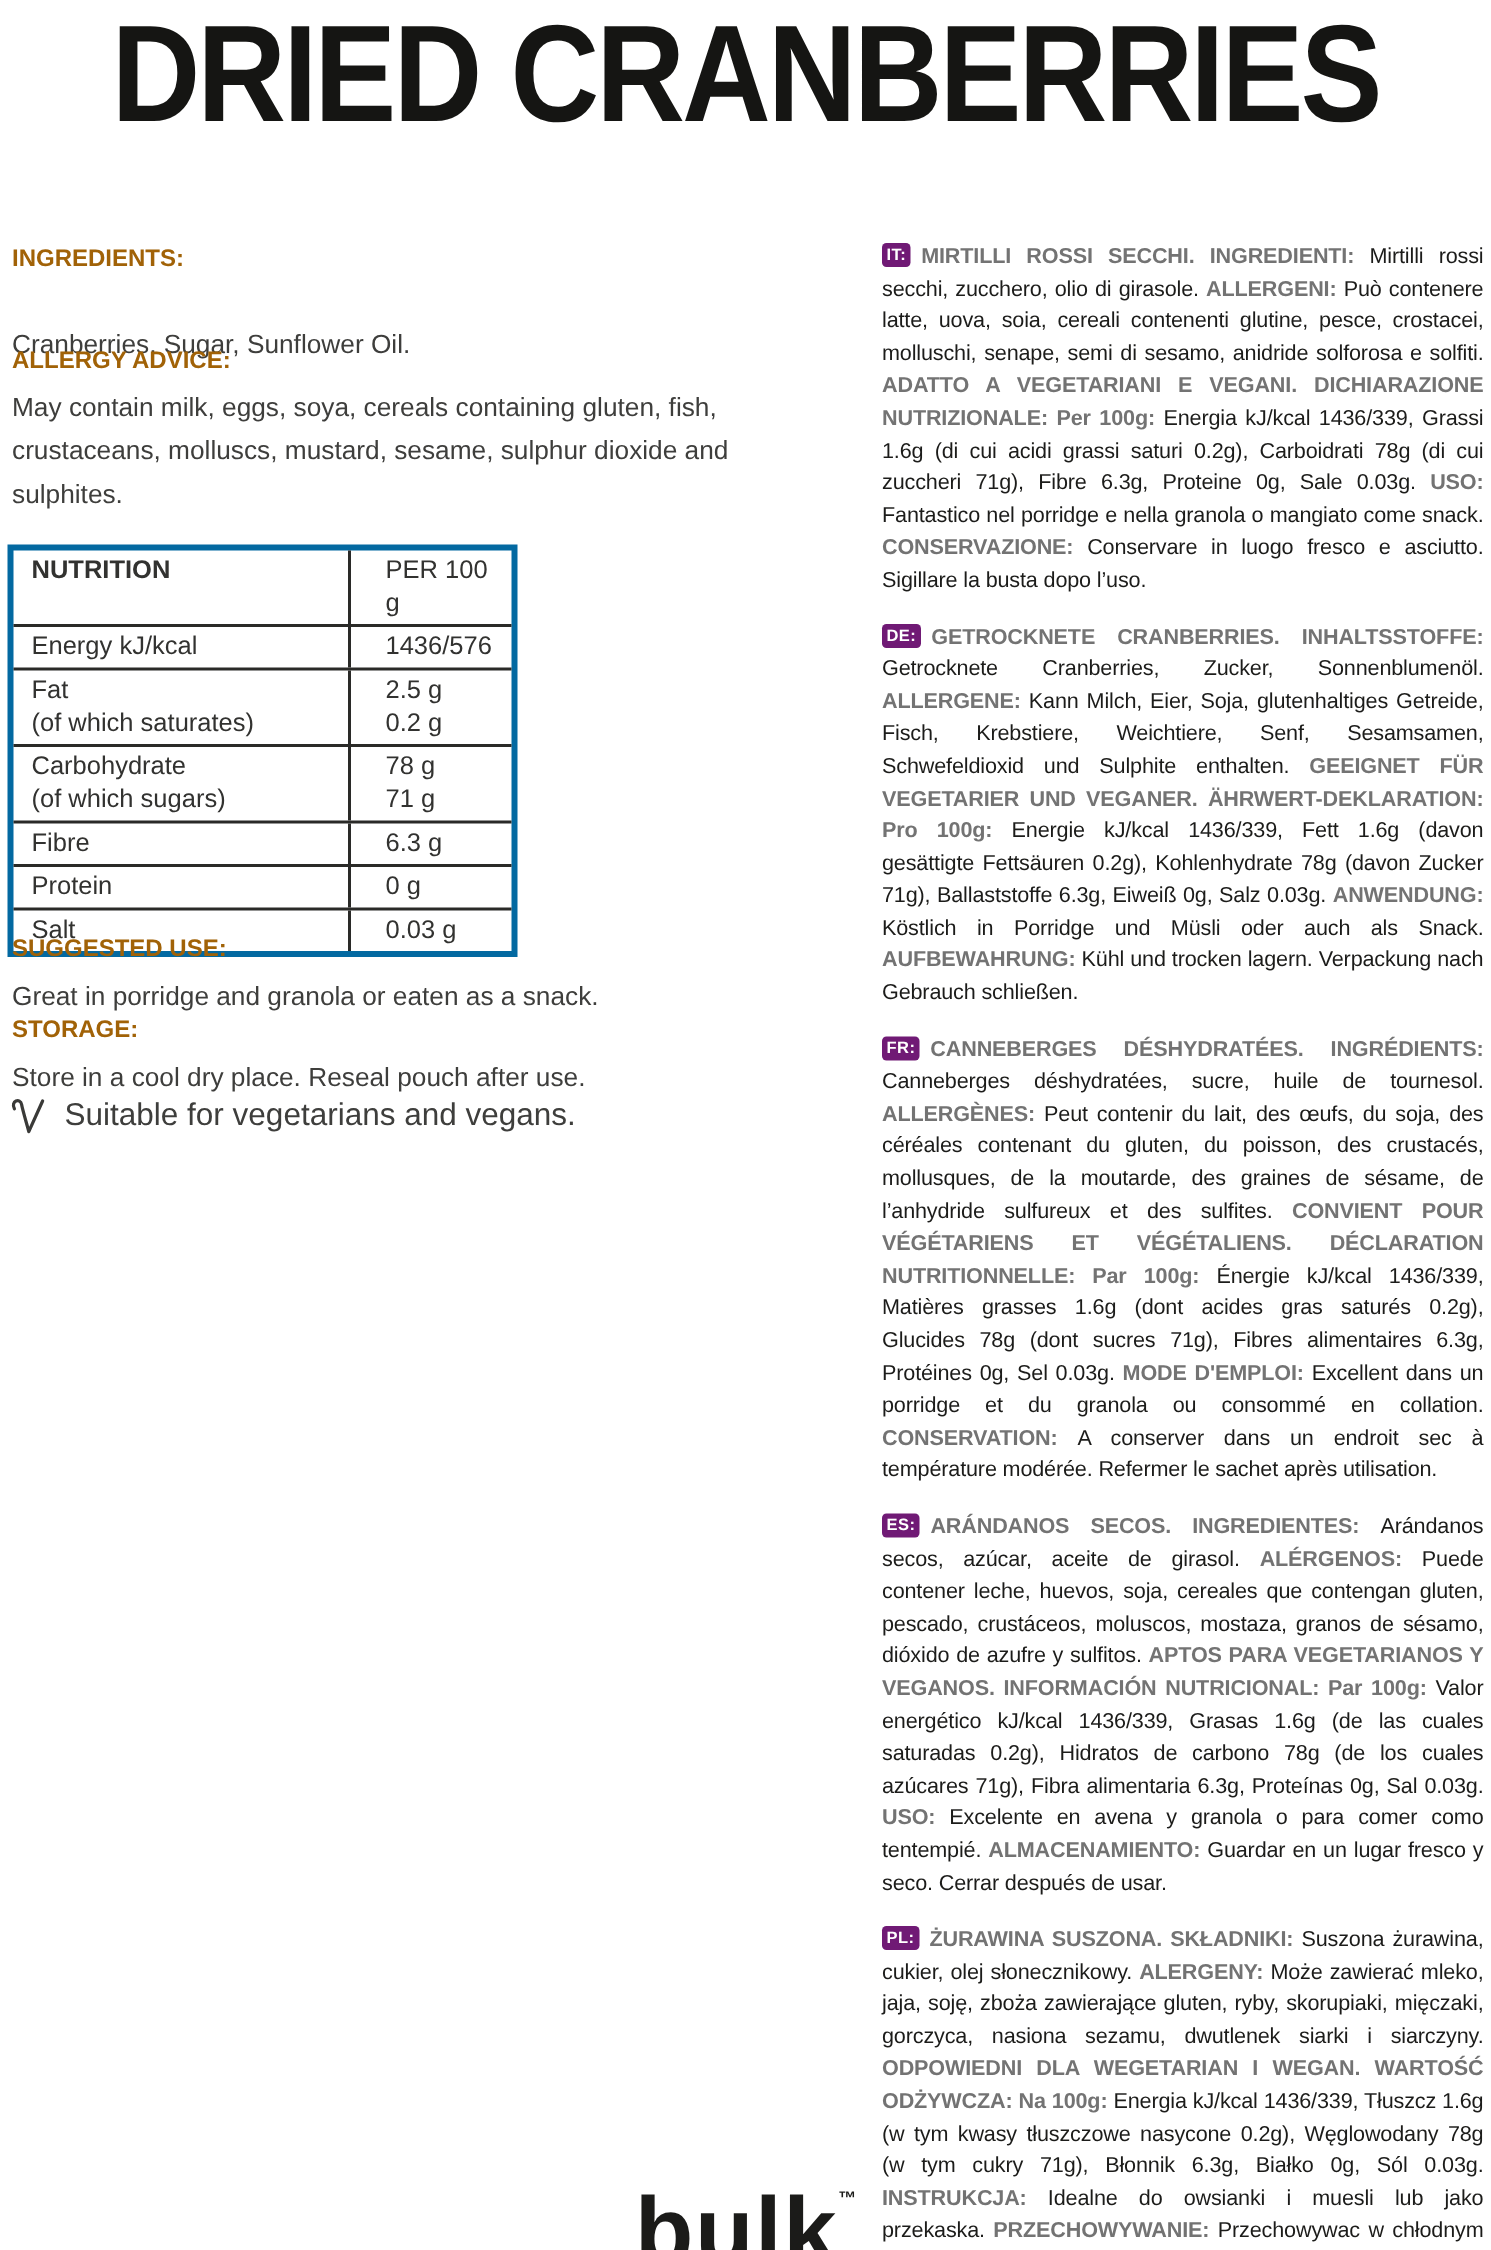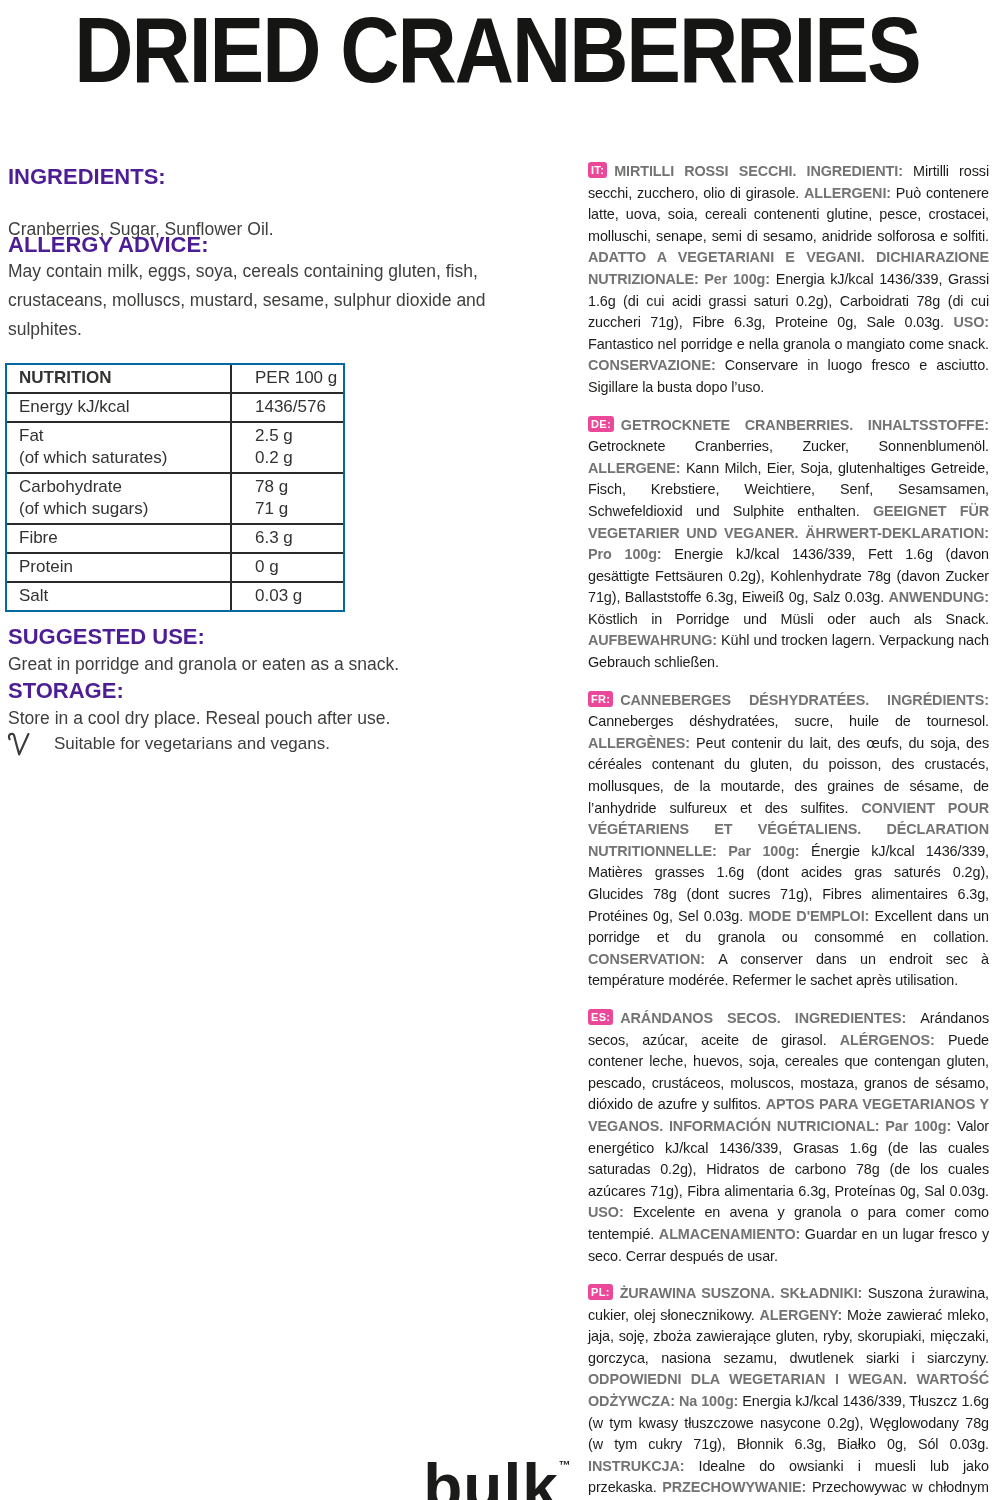--- a/index.html
+++ b/index.html
@@ -7,43 +7,43 @@
     width:994px;height:1500px;position:relative;background:#ffffff;
     color:#1d1d1b;font-family:"Liberation Sans",sans-serif;overflow:hidden;
     -webkit-font-smoothing:antialiased;
   }
   .title{
     position:absolute;top:0px;left:0;width:994px;text-align:center;
     font-weight:700;font-size:82px;line-height:90px;letter-spacing:-2px;
     color:#151513;transform:scaleY(1.12);transform-origin:center top;white-space:nowrap;
   }
   
-  .sec-h{position:absolute;left:8px;font-weight:700;font-size:22px;color:#4c1d95;}
+  .sec-h{position:absolute;left:8px;font-weight:700;font-size:16px;color:#a16207;}
   .sec-b{position:absolute;left:8px;font-size:17.5px;line-height:29px;color:#3e3e3c;width:552px;}
   .ing-h{top:164px;}  .ing-b{top:192px;margin-top:23px;}
   .alg-h{top:232px;}  .alg-b{top:257px;}
   .use-h{top:624px;}  .use-b{top:650px;}
   .sto-h{top:678px;}  .sto-b{top:704px;}
-  .veg{position:absolute;left:6px;top:731px;display:flex;align-items:center;gap:24px;
-       font-size:17px;color:#3e3e3c;}
+  .veg{position:absolute;left:6px;top:731px;display:flex;align-items:center;gap:13px;
+       font-size:21px;color:#3e3e3c;}
   .veg svg{display:block;}
   
-  .ntable{position:absolute;left:5px;top:363px;width:340px;border:2px solid #0369a1;
+  .ntable{position:absolute;left:5px;top:363px;width:340px;border:4px solid #0369a1;
           font-size:17px;line-height:22px;color:#323230;box-sizing:border-box;}
   .nrow{display:flex;}
   .nrows .nrow{border-top:2px solid #2a2a28;}
   .nc1{width:223px;min-width:223px;box-sizing:border-box;padding:2px 4px 3px 12px;}
   .nc2{flex:1;box-sizing:border-box;padding:2px 4px 3px 23px;border-left:2px solid #2a2a28;}
   .nhead .nc1{font-weight:700;}
   
   .right{position:absolute;left:588px;top:161px;width:401px;}
   .lang-p{margin:0 0 16px 0;text-align:justify;font-size:14.4px;line-height:21.6px;
           color:#1c1c1a;letter-spacing:-0.1px;}
   .seg-bold{font-weight:700;color:#737373;}
-  .lang-badge{display:inline-block;background:#ec4899;color:#ffffff;font-weight:700;
+  .lang-badge{display:inline-block;background:#701a75;color:#ffffff;font-weight:700;
           font-size:11px;line-height:12px;padding:2px 3px;border-radius:3px;
           margin-right:7px;letter-spacing:0.3px;vertical-align:2px;}
   
   .logo{position:absolute;top:1430px;left:0;width:994px;text-align:center;
         font-size:64px;line-height:70px;font-weight:700;letter-spacing:1px;color:#1b1b19;}
   .logo .tm{font-size:12px;vertical-align:40px;letter-spacing:0;}
 </style>
 </head>
 <body>
 

